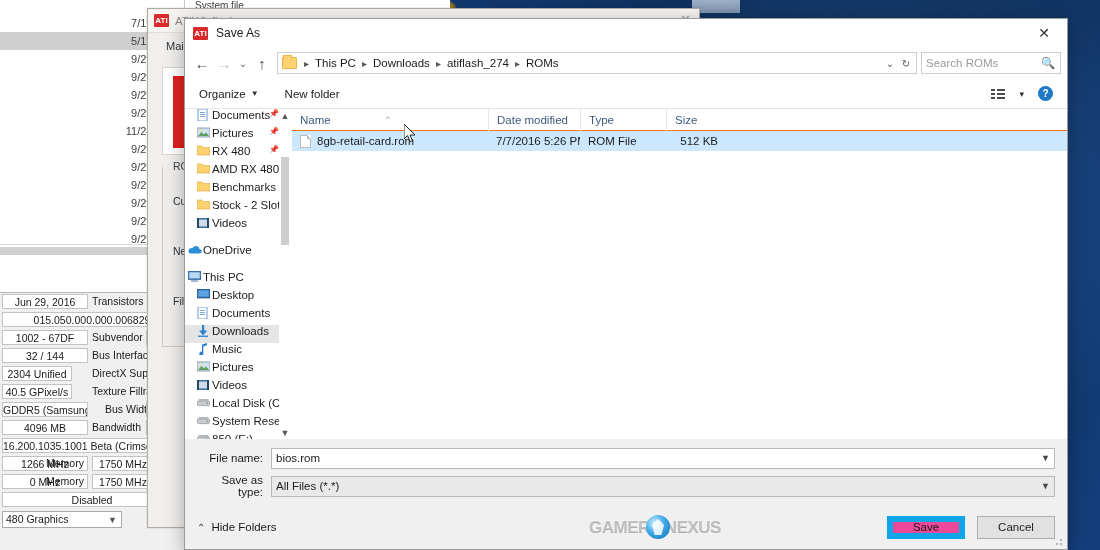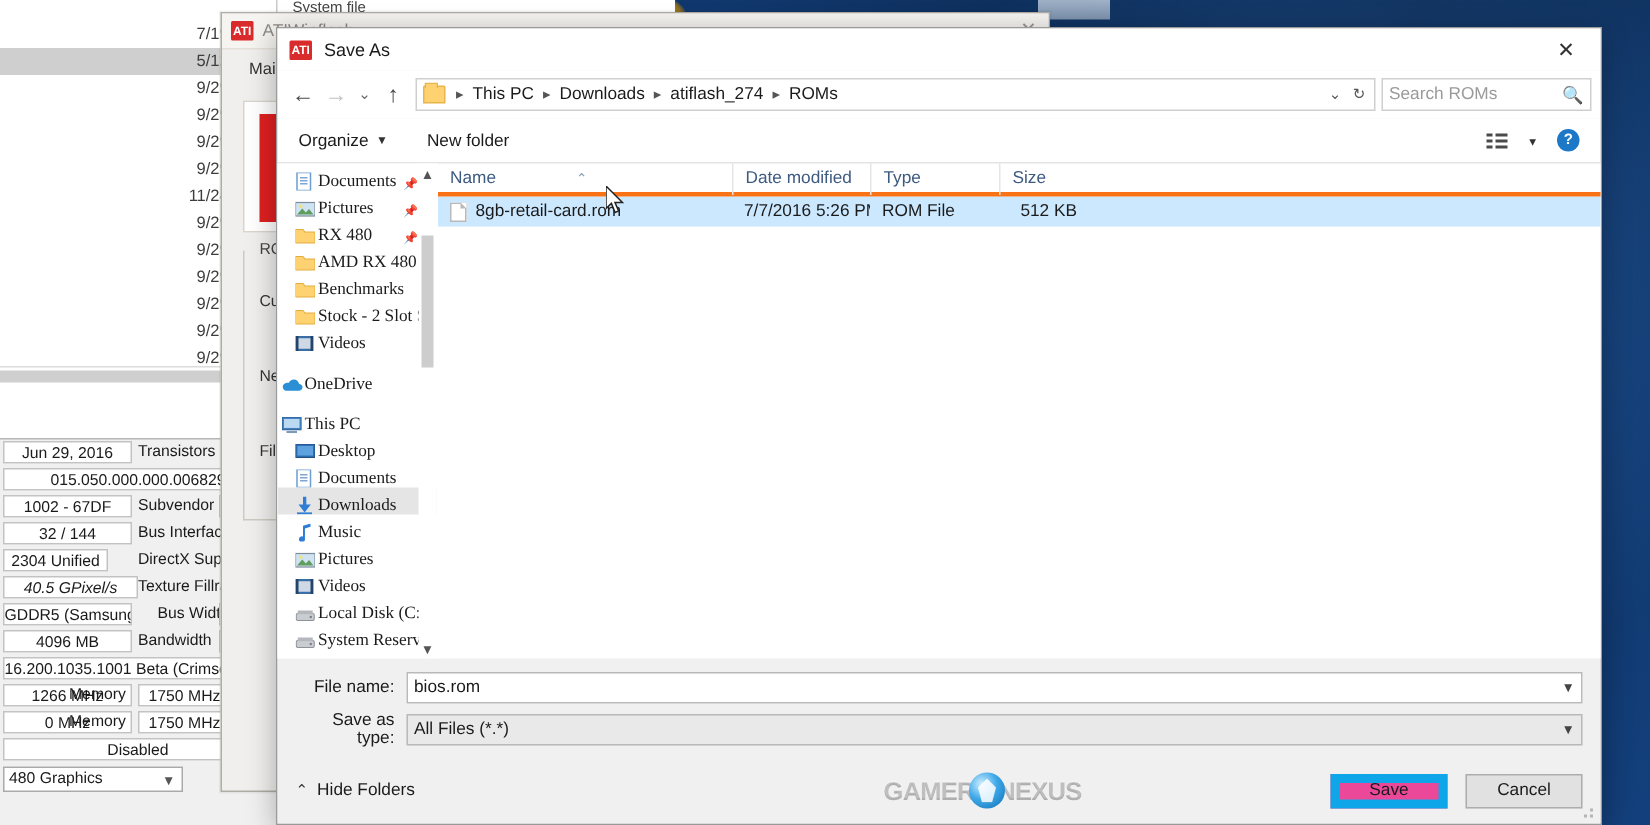--- a/index.html
+++ b/index.html
@@ -211,41 +211,41 @@
     font-size:10px; display:flex;align-items:center;justify-content:center; font-weight:bold;
   }
   
   #sa-body { flex:1; display:flex; min-height:0; background:#fff; }
   
   #sa-side {
     width:107px; background:#fff; position:relative; overflow:hidden;
     border-right:1px solid #fff;
   }
   .nav-item {
-    height:18px; display:flex; align-items:flex-end; font-size:11.5px; color:#1b1b1b;
-    white-space:nowrap; padding-right:2px; position:relative;font-family:Liberation Serif, serif;
+    height:18px; display:flex; align-items:flex-start; font-size:11.5px; color:#1b1b1b;
+    white-space:nowrap; padding-right:2px; position:relative;
   }
   .nav-item.sel { background:#e5e5e5; }
   .nav-item .ico { width:18px; display:flex; align-items:center; justify-content:center; flex:0 0 18px; }
   .nav-item .lbl { overflow:hidden; }
   .nav-item .pin { position:absolute; right:12px; color:#9a9a9a; font-size:9px; }
   .nav-item.ind1 .ico { margin-left:9px; }
   .gap { height:9px; }
   
   #side-sb {
     position:absolute; right:0; top:0; width:12px; height:100%; background:#fff;
   }
   #side-sb .up, #side-sb .down {
     height:13px; display:flex; align-items:center; justify-content:center; color:#555; font-size:9px;
   }
   #side-sb .thumb { position:absolute; left:2px; top:48px; width:8px; height:88px; background:#cdcdcd; }
   
   #sa-files { flex:1; display:flex; flex-direction:column; min-width:0; background:#fff; }
   #col-head {
-    height:22px; display:flex; align-items:center; border-bottom:3px solid #f97316;
+    height:22px; display:flex; align-items:center; border-bottom:1px solid #f97316;
     font-size:11.5px; color:#3d5a80; position:relative;
   }
   #col-head .ch { padding-left:8px; position:relative; height:22px; line-height:22px; }
   #col-head .ch + .ch { border-left:1px solid #e6e6e6; }
   #col-head .sortmark {
     position:absolute; left:92px; top:0px; color:#8aa0b8; font-size:9px;
   }
   .frow {
     height:20px; display:flex; align-items:center; font-size:11.5px; color:#1b1b1b;
     background:#cce8ff;
@@ -369,21 +369,21 @@
       <div class="line">
         <div class="fld" style="left: 2px; width: 86px;">32 / 144</div>
         <div class="lbl" style="left: 92px;">Bus Interface</div>
         <div class="fld" style="left: 150px; width: 70px;">PCI-E 3.0 x</div>
       </div>
       <div class="line">
         <div class="fld" style="left: 2px; width: 70px;">2304 Unified</div>
         <div class="lbl" style="left: 92px;">DirectX Support</div>
       </div>
       <div class="line">
-        <div class="fld" style="left: 2px; width: 90px; font-style: italic;">40.5 GPixel/s</div>
+        <div class="fld" style="left: 2px; width: 70px;">40.5 GPixel/s</div>
         <div class="lbl" style="left: 92px;">Texture Fillrate</div>
         <div class="fld" style="left: 150px; width: 70px;">1</div>
       </div>
       <div class="line">
         <div class="fld" style="left: 2px; width: 86px;">GDDR5 (Samsung)</div>
         <div class="lbl" style="left: 105px;">Bus Width</div>
         <div class="fld" style="left: 146.4px; width: 70px;">256 B</div>
       </div>
       <div class="line">
         <div class="fld" style="left: 2px; width: 86px;">4096 MB</div>

